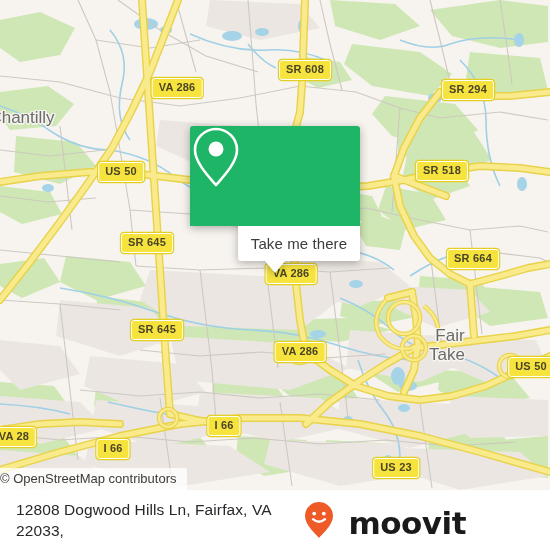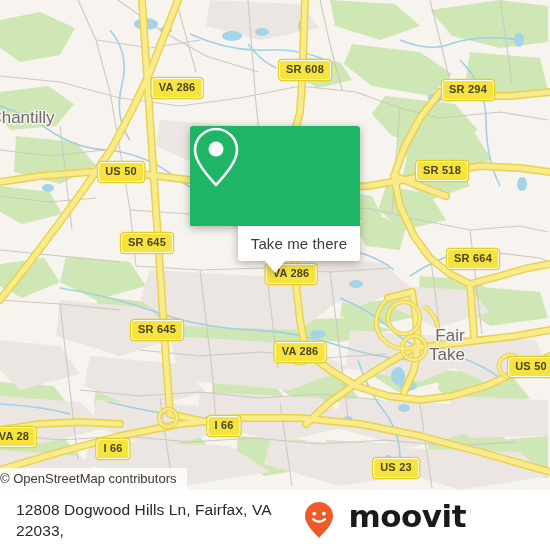--- a/index.html
+++ b/index.html
@@ -96,21 +96,21 @@
   }
   .footer-addr{
     flex:1;
     padding-left:16px;
     color:#26282b;
     font-size:15.5px;
     line-height:21px;
     letter-spacing:.1px;
   }
   .footer-logo{
-    display:flex;align-items:flex-start;
+    display:flex;align-items:flex-end;
     padding-right:16px;gap:14px;
   }
   .footer-logo svg{display:block;}
   .logo-word{
     color:#1a1a1a;
     font-size:31px;
     line-height:31px;
     font-weight:bold;
     letter-spacing:-.5px;
     font-family:"DejaVu Sans", sans-serif;

